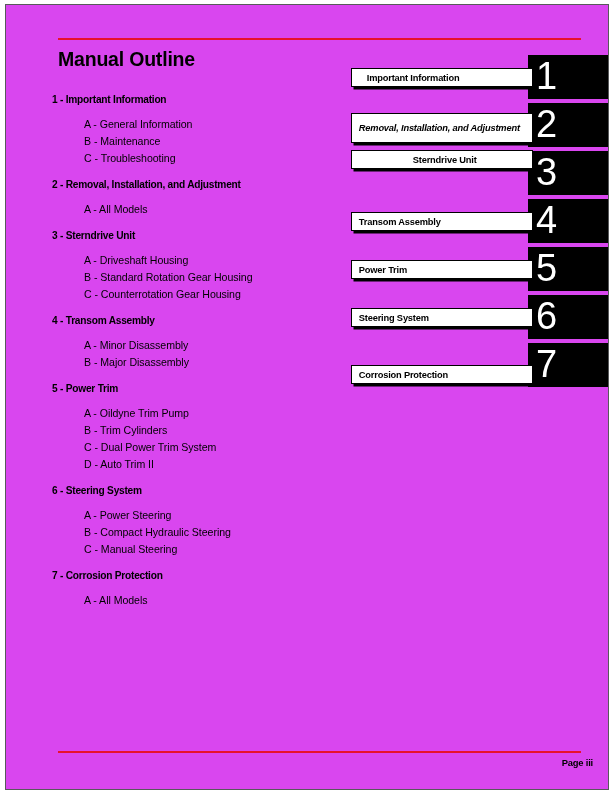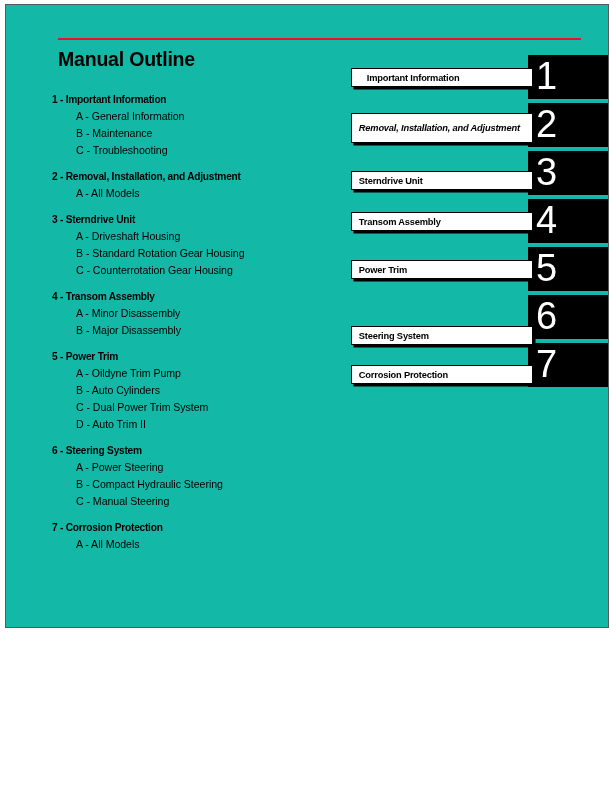--- a/index.html
+++ b/index.html
@@ -14,22 +14,22 @@
     font-family: "Liberation Sans", sans-serif;
     -webkit-font-smoothing: antialiased;
   }
 
   
   #page-sheet {
     position: absolute;
     left: 5px;
     top: 4px;
     width: 604px;
-    height: 624px;
-    background: #14b8a6;
+    height: 786px;
+    background: #d946ef;
     border: 1px solid #58595b;
     box-sizing: border-box;
     overflow: hidden;
   }
 
   
   .rule-red {
     position: absolute;
     background: #e8112d;
     height: 2px;
@@ -60,21 +60,21 @@
   .chapter-title {
     font-size: 10.6px;
     font-weight: bold;
     color: #000;
     line-height: 17px;
     white-space: nowrap;
     letter-spacing: -0.25px;
     transform: scaleX(0.96);
     transform-origin: left center;
   }
-  .sub-list { margin: 0; padding: 0; list-style: none; }
+  .sub-list { margin: 8px; padding: 0; list-style: none; }
   .sub-item {
     font-size: 10.6px;
     font-weight: normal;
     color: #000;
     line-height: 17px;
     padding-left: 24px;
     white-space: nowrap;
     letter-spacing: -0.05px;
   }
 
@@ -178,21 +178,21 @@
         <div class="chapter-title">4 - Transom Assembly</div>
         <ul class="sub-list">
           <li class="sub-item">A - Minor Disassembly</li>
           <li class="sub-item">B - Major Disassembly</li>
         </ul>
       </div>
       <div class="chapter">
         <div class="chapter-title">5 - Power Trim</div>
         <ul class="sub-list">
           <li class="sub-item">A - Oildyne Trim Pump</li>
-          <li class="sub-item">B - Auto Cylinders</li>
+          <li class="sub-item">B - Trim Cylinders</li>
           <li class="sub-item">C - Dual Power Trim System</li>
           <li class="sub-item">D - Auto Trim II</li>
         </ul>
       </div>
       <div class="chapter">
         <div class="chapter-title">6 - Steering System</div>
         <ul class="sub-list">
           <li class="sub-item">A - Power Steering</li>
           <li class="sub-item">B - Compact Hydraulic Steering</li>
           <li class="sub-item">C - Manual Steering</li>
@@ -220,21 +220,21 @@
           <div class="tab-number">2</div>
         </div>
         <div class="tab-label-box" style="top: 108px; height: 30px; font-style: italic;">
           <div class="tab-label-text">Removal, Installation, and Adjustment</div>
         </div>
       </div>
       <div class="tab-row">
         <div class="tab-block" style="top: 146px; height: 44px;">
           <div class="tab-number">3</div>
         </div>
-        <div class="tab-label-box" style="top: 166px; height: 19px;">
+        <div class="tab-label-box" style="top: 145px; height: 19px; justify-content: center;">
           <div class="tab-label-text">Sterndrive Unit</div>
         </div>
       </div>
       <div class="tab-row">
         <div class="tab-block" style="top: 194px; height: 44px;">
           <div class="tab-number">4</div>
         </div>
         <div class="tab-label-box" style="top: 207px; height: 19px;">
           <div class="tab-label-text">Transom Assembly</div>
         </div>
@@ -244,21 +244,21 @@
           <div class="tab-number">5</div>
         </div>
         <div class="tab-label-box" style="top: 255px; height: 19px;">
           <div class="tab-label-text">Power Trim</div>
         </div>
       </div>
       <div class="tab-row">
         <div class="tab-block" style="top: 290px; height: 44px;">
           <div class="tab-number">6</div>
         </div>
-        <div class="tab-label-box" style="top: 321px; height: 19px;">
+        <div class="tab-label-box" style="top: 303px; height: 19px;">
           <div class="tab-label-text">Steering System</div>
         </div>
       </div>
       <div class="tab-row">
         <div class="tab-block" style="top: 338px; height: 44px;">
           <div class="tab-number">7</div>
         </div>
         <div class="tab-label-box" style="top: 351px; height: 19px; margin-top: 9px;">
           <div class="tab-label-text">Corrosion Protection</div>
         </div>

